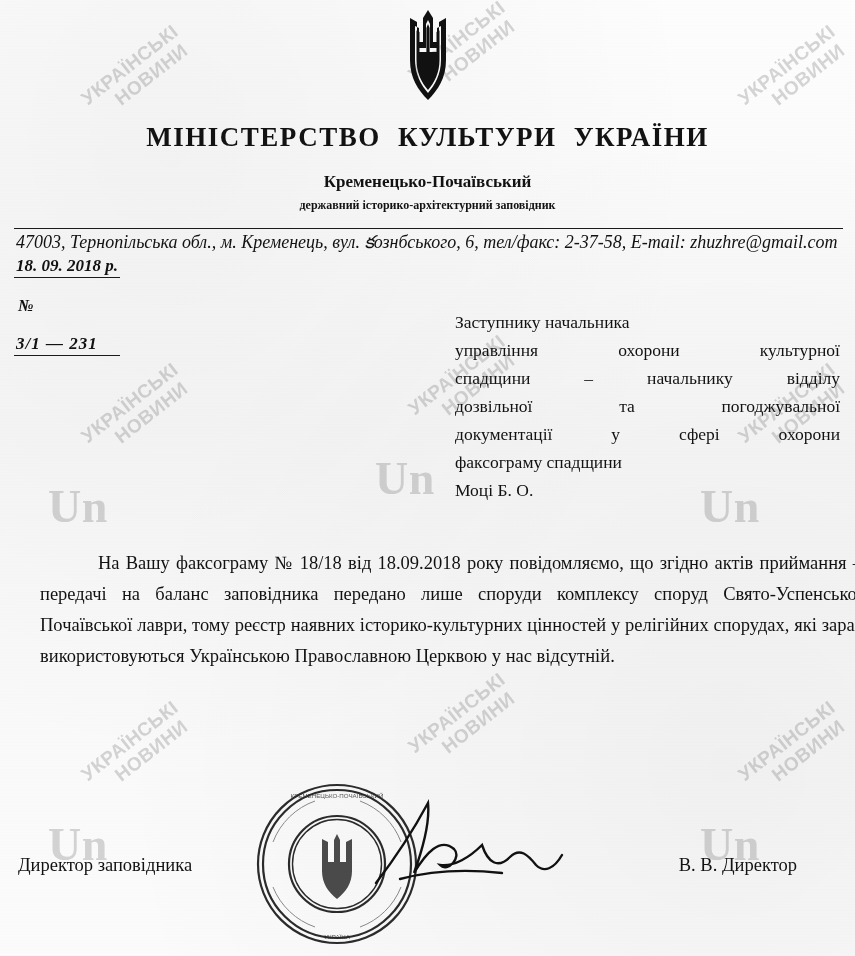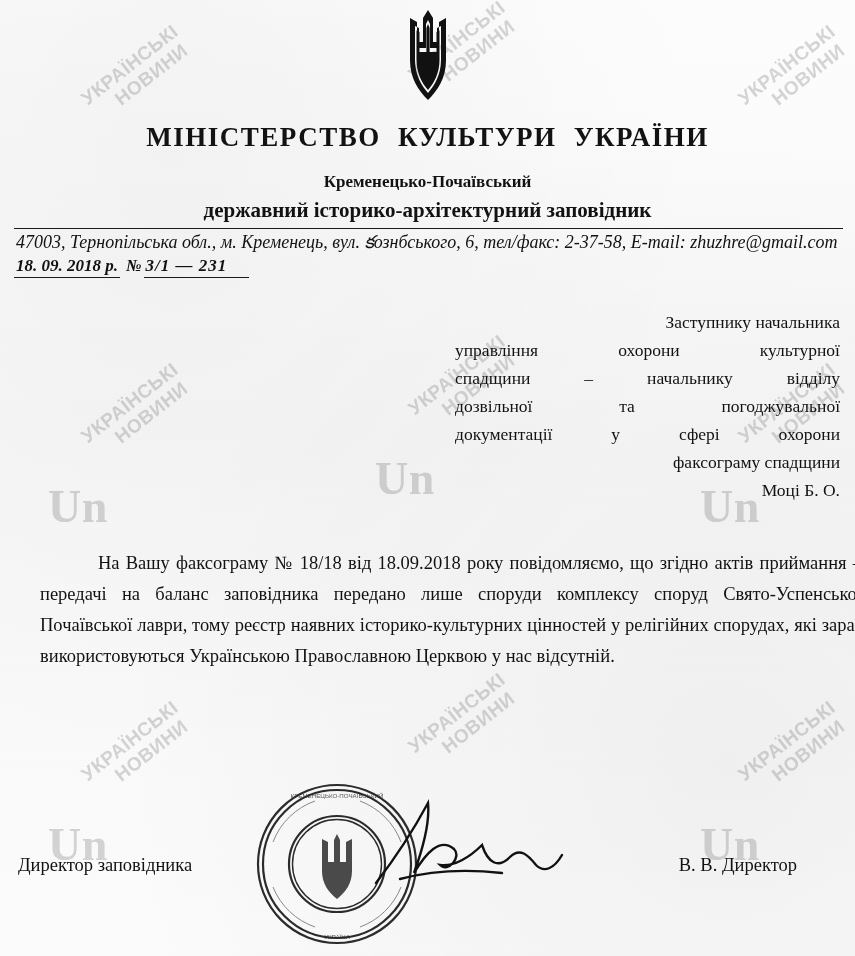--- a/index.html
+++ b/index.html
@@ -97,21 +97,21 @@
     font-size: 17px;
     font-weight: 700;
     z-index: 5;
   }
   .sub2 {
     position: absolute;
     top: 198px;
     left: 0;
     width: 100%;
     text-align: center;
-    font-size: 21px;
+    font-size: 12px;
     font-weight: 700;
     z-index: 5;
   }
   .rule {
     position: absolute;
     left: 14px;
     right: 12px;
     top: 228px;
     border-top: 1.6px solid #1a1a1a;
     z-index: 5;
@@ -130,21 +130,22 @@
   .refline {
     position: absolute;
     top: 256px;
     left: 14px;
     z-index: 5;
     font-size: 17px;
     font-style: italic;
     font-weight: 700;
     display: flex;
     align-items: baseline;
-    gap: 2px;
+    gap: 18px;
+    flex-direction: column;
   }
   .refline .date {
     border-bottom: 1.4px solid #1a1a1a;
     padding: 0 2px 1px 2px;
   }
   .refline .numlbl { padding-left: 4px; }
   .refline .num {
     border-bottom: 1.4px solid #1a1a1a;
     padding: 0 22px 1px 2px;
     letter-spacing: 1px;
@@ -157,21 +158,21 @@
     left: 455px;
     width: 385px;
     font-size: 17.5px;
     line-height: 28px;
     z-index: 5;
   }
   .addressee .justified {
     text-align: justify;
     text-align-last: justify;
   }
-  .addressee .last { text-align: right; }
+  .addressee .last { text-align: left; }
 
   
   .bodytext {
     position: absolute;
     top: 548px;
     left: 16px;
     width: 822px;
     font-size: 18.5px;
     line-height: 31px;
     text-align: justify;

